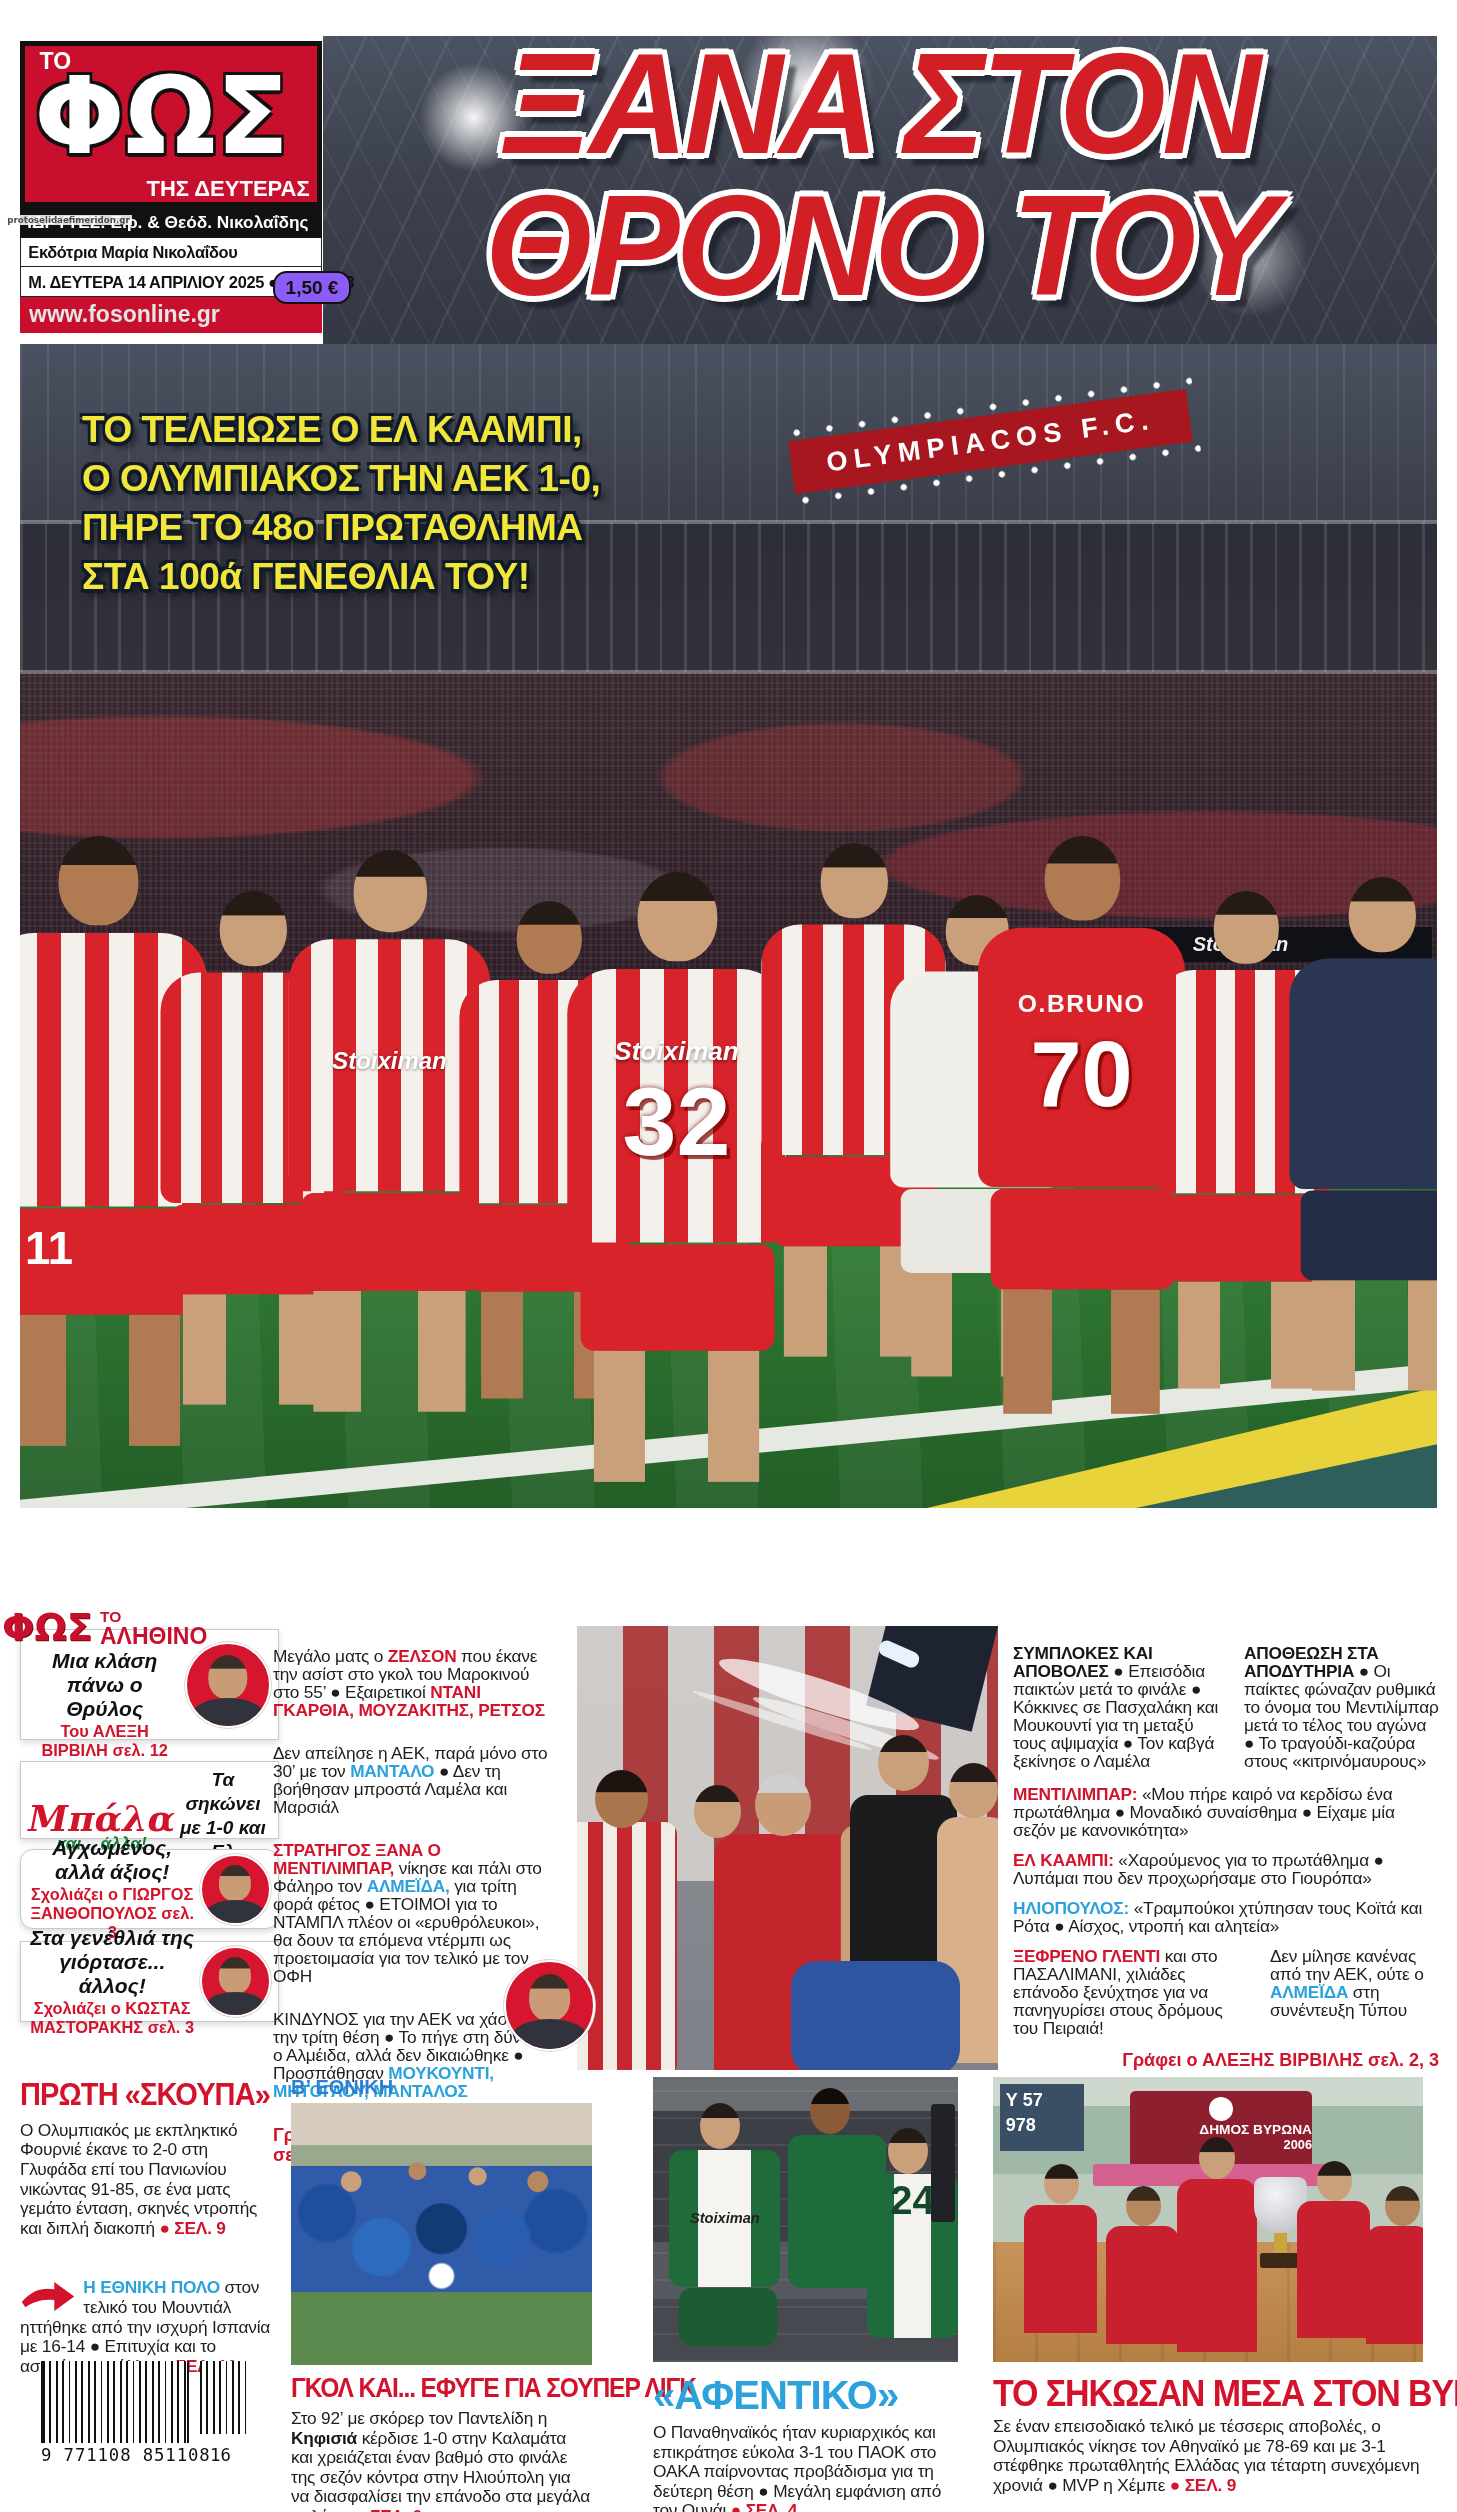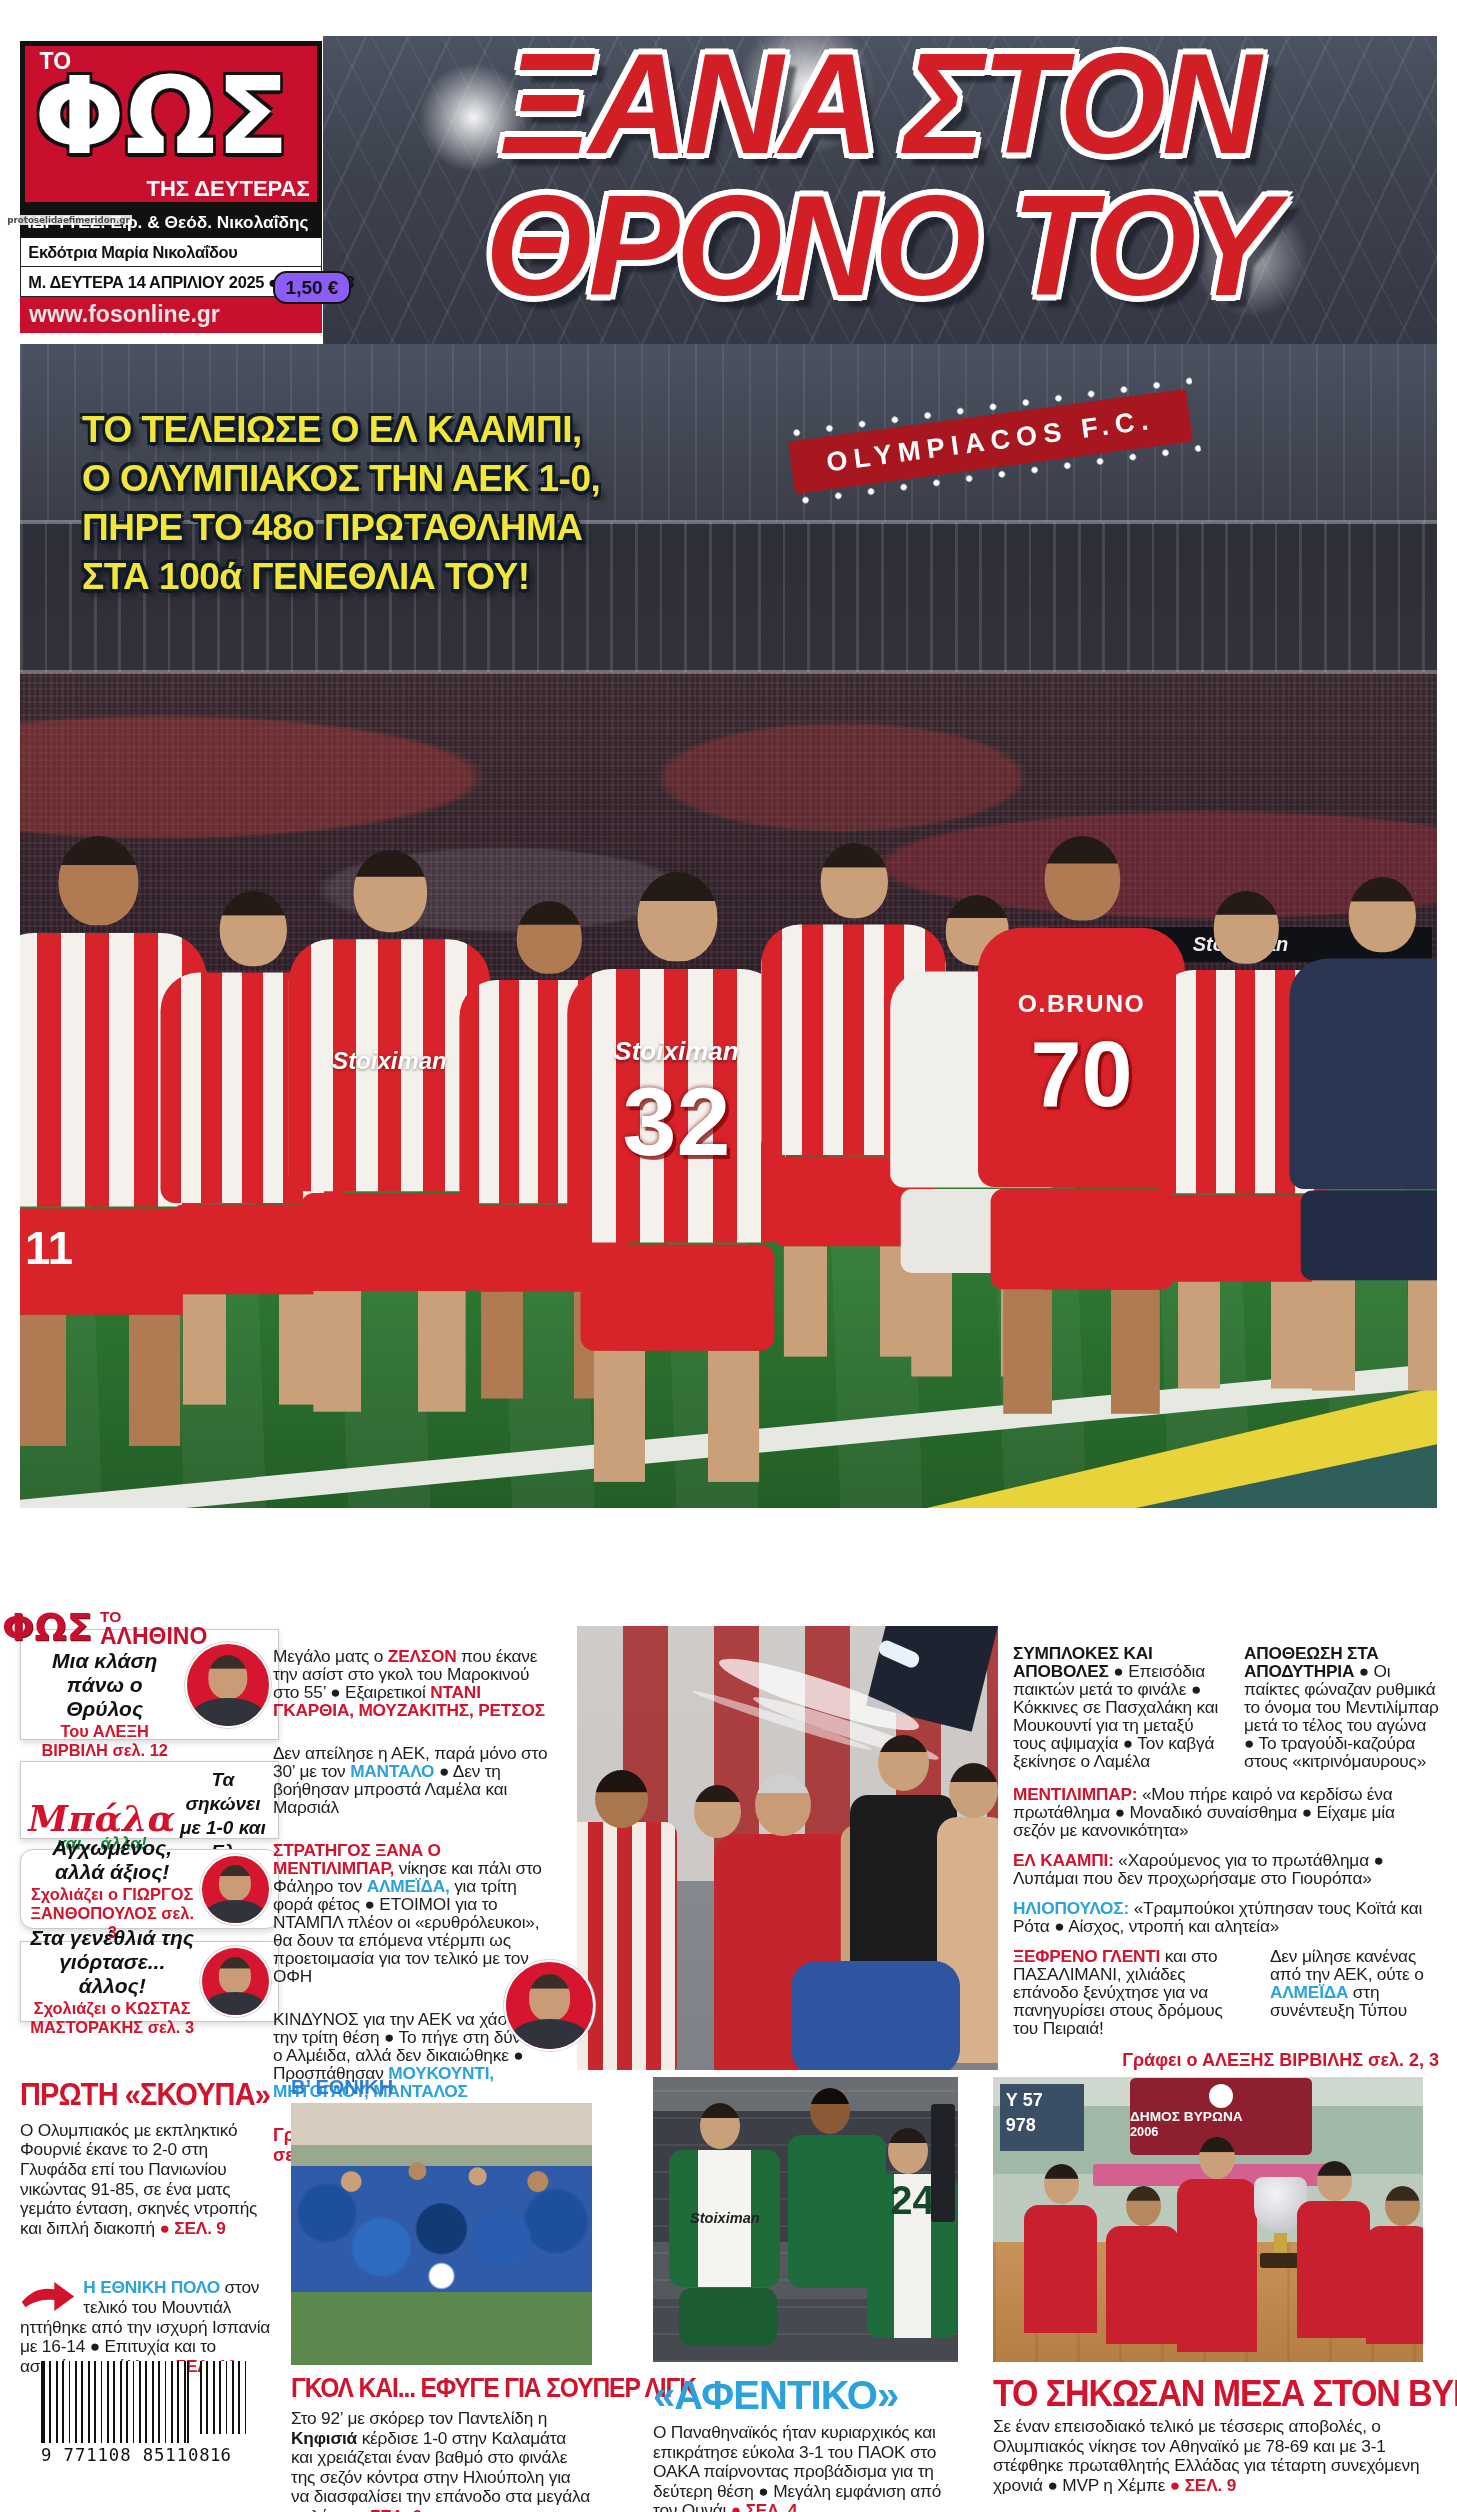--- a/index.html
+++ b/index.html
@@ -437,21 +437,21 @@
   </div>
 
   <div class="abs" style="left:993px;top:2077px;width:433px;">
     <div class="miniphoto" style="position:relative;width:430px;height:285px;
         background:linear-gradient(180deg,#cfd8cf 0 10%,#9fb9a6 10% 34%,#bccabe 34% 58%,#c08b4f 58%);">
       <div class="abs" style="left:0;bottom:0;width:100%;height:42%;background:repeating-linear-gradient(90deg, rgba(0,0,0,.07) 0 2.7px, transparent 2.7px 42px),linear-gradient(180deg,#c8935a,#b57e42);"></div>
       <div class="abs" style="left:7.3px;top:7.3px;width:84px;height:67px;background:#3a4f66;color:#fff;padding:3.6px 5.5px;box-sizing:border-box;font:700 18px/1.4 'Liberation Sans',sans-serif;">
         <div>Υ 57</div>
         <div>978</div>
       </div>
-      <div class="abs" style="left:137px;top:1px;width:182px;height:77px;background:#8e1f2f;border-radius:5.5px;text-align:left;color:#fff;">
+      <div class="abs" style="left:137px;top:14px;width:182px;height:77px;background:#8e1f2f;border-radius:5.5px;text-align:right;color:#fff;">
         <div style="width:24px;height:24px;border-radius:50%;background:#fff;margin:5.5px auto 1.8px;"></div>
         <div style="font:800 13.7px/1.1 'Liberation Sans',sans-serif;">ΔΗΜΟΣ ΒΥΡΩΝΑ</div>
         <div style="font:800 12.8px/1.3 'Liberation Sans',sans-serif;">2006</div>
       </div>
       <div class="abs" style="left:100px;top:87px;width:246px;height:22px;background:#d4608f;border-radius:2.7px;"></div>
       <div class="fig-head" style="left:51px;top:87px;width:35px;height:40px;background:linear-gradient(#241b16 0 36%,#caa07a 37%);"></div>
       <div class="fig" style="left:31px;top:128px;width:73px;height:128px;background:#c8202e;border-radius:14.6px 14.6px 0 0;"></div>
       <div class="fig-head" style="left:133px;top:109px;width:35px;height:40px;background:linear-gradient(#3a2a1c 0 36%,#b58860 37%);"></div>
       <div class="fig" style="left:113px;top:149px;width:73px;height:118px;background:#c8202e;border-radius:14.6px 14.6px 0 0;"></div>
       <div class="fig-head" style="left:206px;top:60px;width:36px;height:42px;background:linear-gradient(#241b16 0 36%,#caa07a 37%);"></div>

